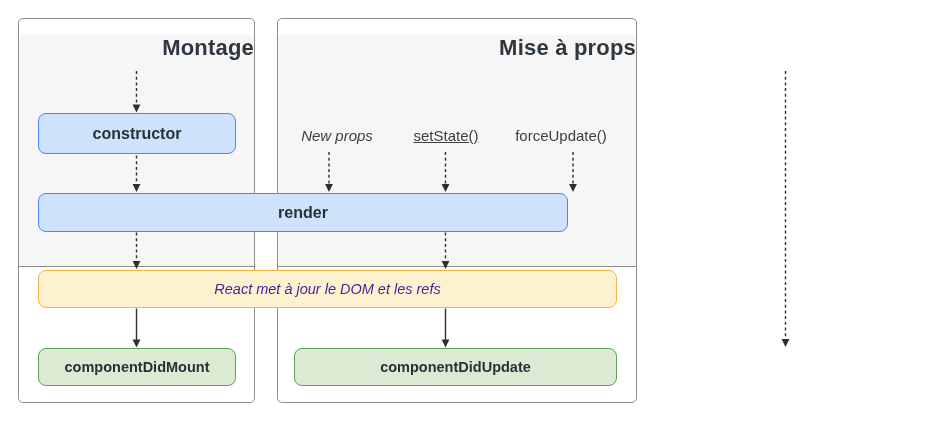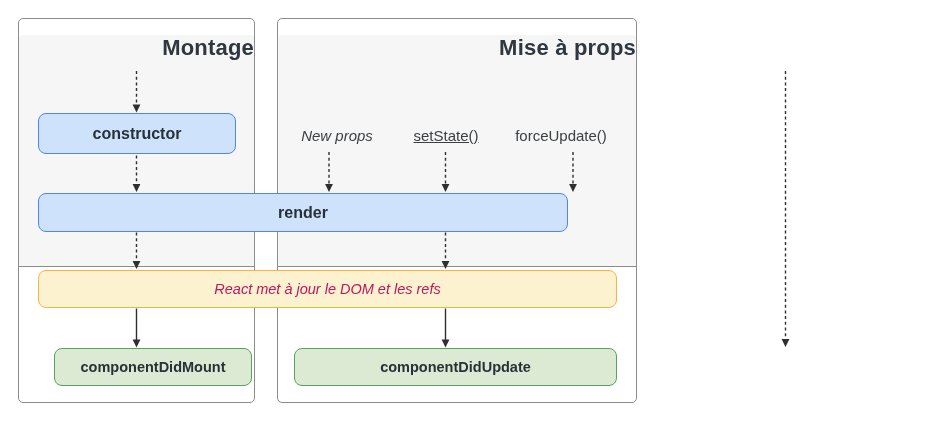--- a/index.html
+++ b/index.html
@@ -71,33 +71,33 @@
   .node.blue {
     background: var(--c-blue-fill, #cfe2fb);
     border: 1.5px solid var(--c-blue-border, #4d86ee);
   }
   .node.yellow {
     background: var(--c-yellow-fill, #fdf2cf);
     border: 1.5px solid var(--c-yellow-border, #f5b53e);
     font-weight: 400;
     font-style: italic;
     font-size: 14.5px;
-    color: #be185d;
+    color: #4c1d95;
   }
   .node.green {
     background: var(--c-green-fill, #dcead3);
     border: 1.5px solid var(--c-green-border, #55a45b);
     font-size: 14.5px;
   }
 
   
   #node-constructor   { left: 38px;  top: 113px; width: 198px; height: 41px; }
   #node-render        { left: 38px;  top: 193px; width: 530px; height: 39px; }
   #node-dom-update    { left: 38px;  top: 270px; width: 579px; height: 38px; }
-  #node-did-mount     { left: 38px;  top: 348px; width: 198px; height: 38px; margin-left: 16px; }
+  #node-did-mount     { left: 38px;  top: 348px; width: 198px; height: 38px; }
   #node-did-update    { left: 294px; top: 348px; width: 323px; height: 38px; }
   #node-will-unmount  { left: 676px; top: 348px; width: 218px; height: 37px; }
 
   
   svg.arrows {
     position: absolute;
     left: 0; top: 0;
     width: 933px; height: 425px;
     z-index: 3;
     pointer-events: none;

